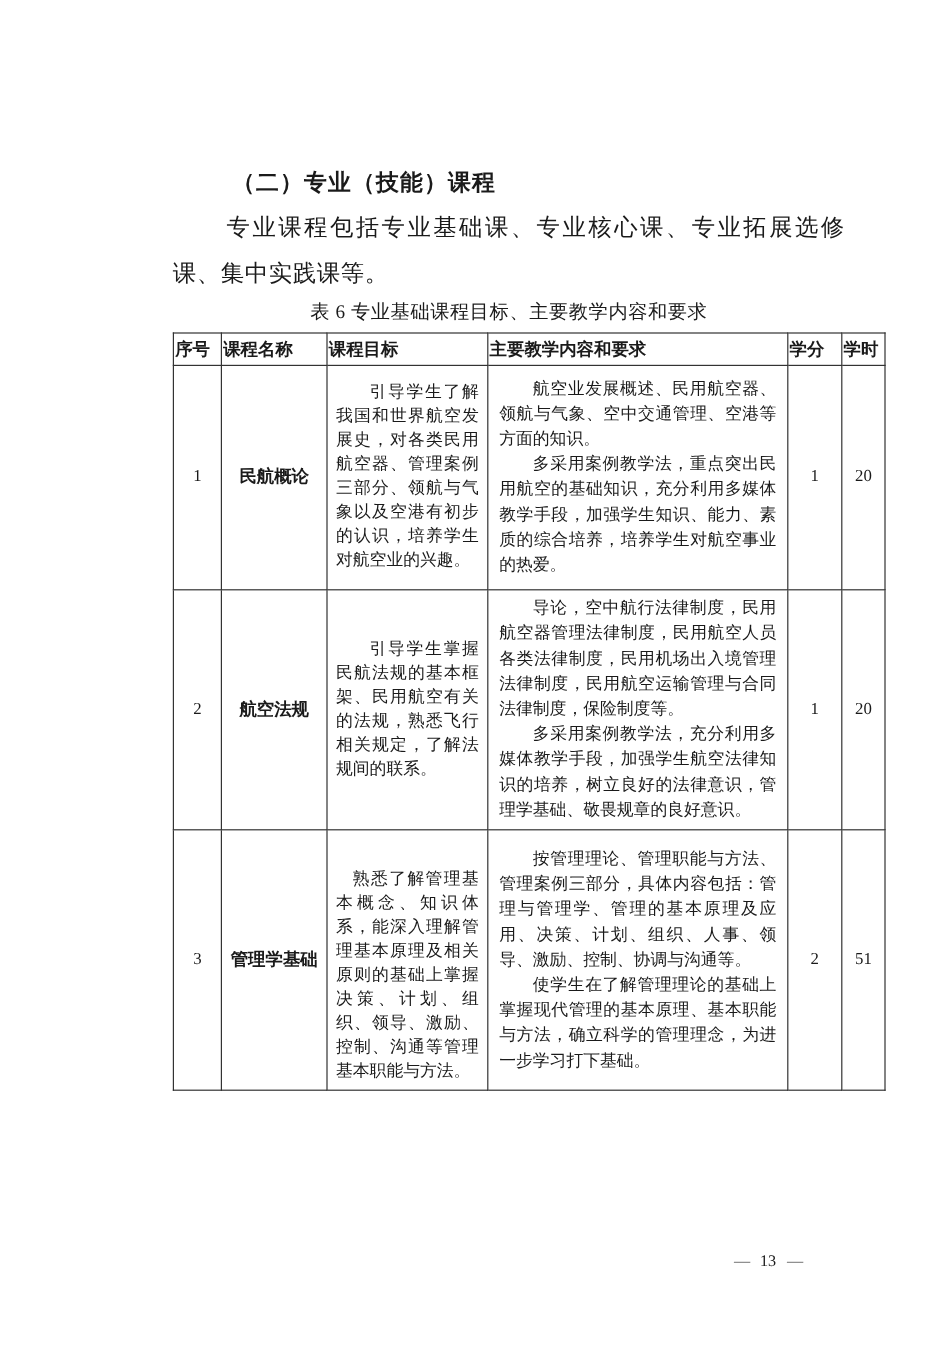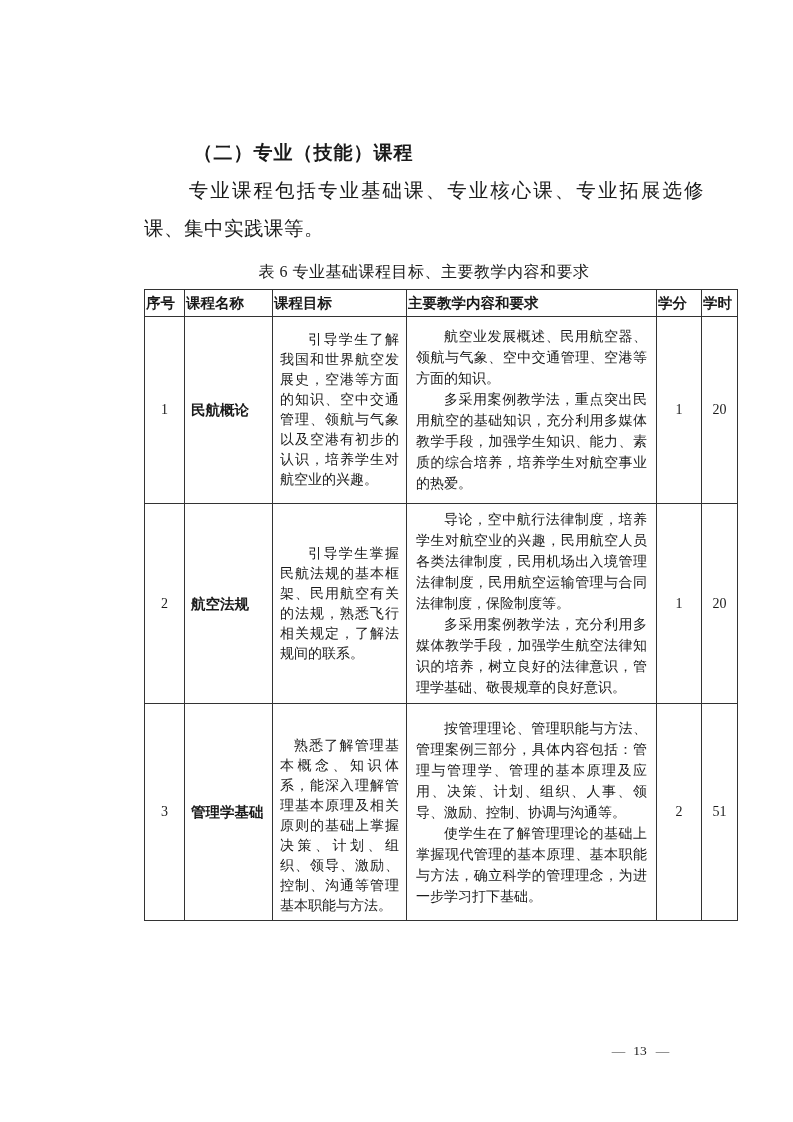--- a/index.html
+++ b/index.html
@@ -27,21 +27,21 @@
   }
   .intro {
     margin-top: 4px;
     font-size: 19.5px;
     line-height: 38px;
     text-indent: 2.3em;
     text-align: justify;
     letter-spacing: 0.5px;
   }
   .table-caption {
-    margin-top: 14px;
+    margin-top: 2px;
     margin-bottom: 6px;
     text-align: center;
     font-size: 16px;
     letter-spacing: 0.5px;
   }
   table.course-table {
     border-collapse: collapse;
     table-layout: fixed;
     width: 593px;
     font-size: 14px;
@@ -59,20 +59,21 @@
   }
   col.c-index  { width: 40px; }
   col.c-course { width: 88px; }
   col.c-obj    { width: 134px; }
   col.c-main   { width: 250px; }
   col.c-credit { width: 45px; }
   col.c-hour   { width: 36px; }
 
   td.center { text-align: center; }
   td.course-name {
+    text-align: center;
     font-weight: bold;
     font-size: 14.5px;
     padding: 2px 6px;
     line-height: 22px;
   }
   td.objective {
     padding: 4px 7px;
     line-height: 20px;
     text-align: justify;
   }
@@ -132,37 +133,37 @@
         <th>主要教学内容和要求</th>
         <th>学分</th>
         <th>学时</th>
       </tr>
     </thead>
     <tbody>
       <tr class="row-1">
         <td class="center">1</td>
         <td class="course-name">民航概论</td>
         <td class="objective">
-          <p>引导学生了解我国和世界航空发展史，空港等方面的知识、空中交通管理、领航与气象以及空港有初步的认识，培养学生对航空业的兴趣。</p>
+          <p>引导学生了解我国和世界航空发展史，对各类民用航空器、管理案例三部分、领航与气象以及空港有初步的认识，培养学生对航空业的兴趣。</p>
         </td>
         <td class="main-content">
           <p>航空业发展概述、民用航空器、领航与气象、空中交通管理、空港等方面的知识。</p>
           <p>多采用案例教学法，重点突出民用航空的基础知识，充分利用多媒体教学手段，加强学生知识、能力、素质的综合培养，培养学生对航空事业的热爱。</p>
         </td>
         <td class="center">1</td>
         <td class="center">20</td>
       </tr>
       <tr class="row-2">
         <td class="center">2</td>
         <td class="course-name">航空法规</td>
         <td class="objective">
           <p>引导学生掌握民航法规的基本框架、民用航空有关的法规，熟悉飞行相关规定，了解法规间的联系。</p>
         </td>
         <td class="main-content">
-          <p>导论，空中航行法律制度，培养学生对航空业的兴趣，民用航空人员各类法律制度，民用机场出入境管理法律制度，民用航空运输管理与合同法律制度，保险制度等。</p>
+          <p>导论，空中航行法律制度，民用航空器管理法律制度，民用航空人员各类法律制度，民用机场出入境管理法律制度，民用航空运输管理与合同法律制度，保险制度等。</p>
           <p>多采用案例教学法，充分利用多媒体教学手段，加强学生航空法律知识的培养，树立良好的法律意识，管理学基础、敬畏规章的良好意识。</p>
         </td>
         <td class="center">1</td>
         <td class="center">20</td>
       </tr>
       <tr class="row-3">
         <td class="center">3</td>
         <td class="course-name">管理学基础</td>
         <td class="objective">
           <p class="indent-1">熟悉了解管理基本概念、知识体系，能深入理解管理基本原理及相关原则的基础上掌握决策、计划、组织、领导、激励、控制、沟通等管理基本职能与方法。</p>

